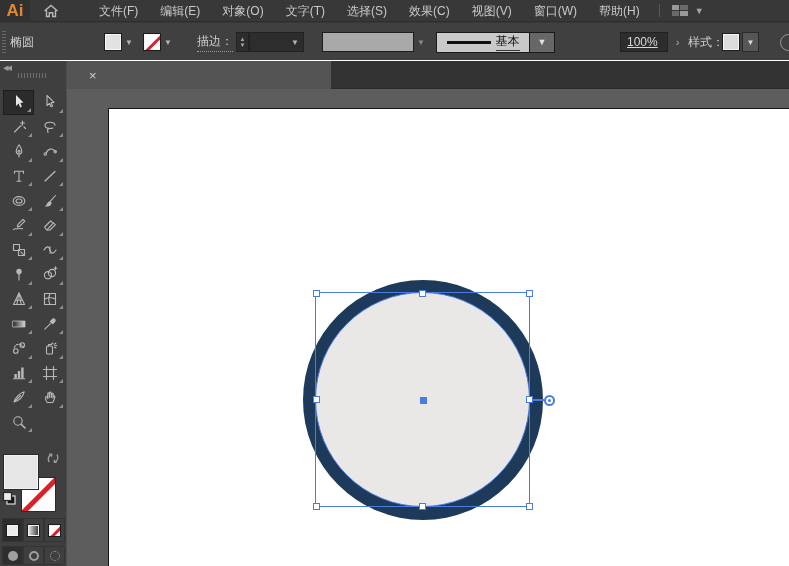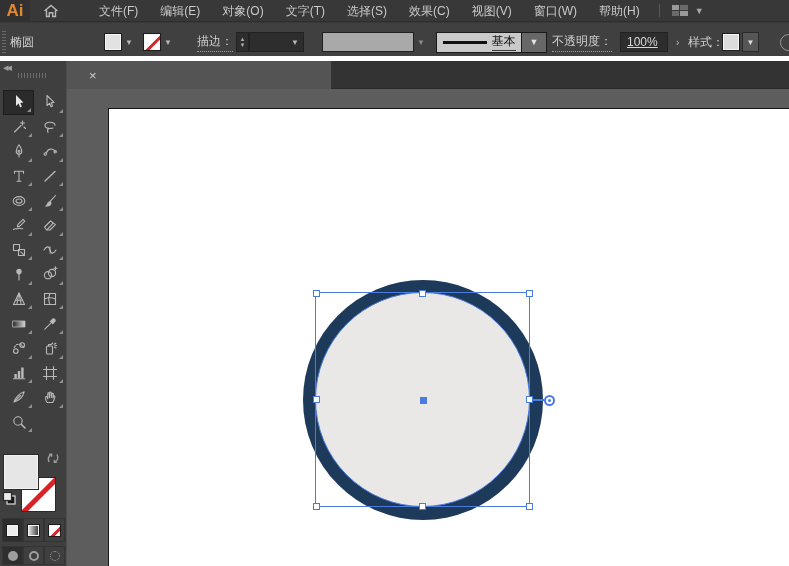--- a/index.html
+++ b/index.html
@@ -18,37 +18,37 @@
   .menu-item { padding:0 11px; height:22px; line-height:22px; font-size:12px; color:#c9c9c9; cursor:default; }
   .menu-sep { width:1px; height:13px; background:#585858; margin:0 8px; align-self:center; }
   .ws-icon { width:17px; height:12px; display:grid; grid-template-columns:7px 8px; grid-template-rows:5px 5px;
              gap:1px; margin-left:4px; align-self:center; }
   .ws-icon i { background:#9a9a9a; } .ws-icon i:nth-child(2){ background:#6a6a6a; }
   .ws-icon i:nth-child(3){ background:#6a6a6a; } 
   .chev { color:#a8a8a8; font-size:9px; margin-left:6px; }
 
   
   .controlbar { position:absolute; left:0; top:23px; width:789px; height:38px; background:#404040;
-                border-bottom:5px solid #ffffff; }
+                border-bottom:1px solid #ffffff; }
   .cb { position:absolute; top:0; height:38px; display:flex; align-items:center; color:#cfcfcf; font-size:12px; }
   .grip-v { position:absolute; left:2px; top:8px; width:4px; height:22px;
             background:repeating-linear-gradient(0deg,#6a6a6a 0 1px,transparent 1px 3px); }
   .swatch { width:18px; height:18px; border:1px solid #1c1c1c; background:#e2e2e2; position:relative; box-shadow:inset 0 0 0 1px #f6f6f6; }
   .swatch.none { background:#fff; overflow:hidden; }
   .swatch.none::after { content:""; position:absolute; left:-4px; top:7px; width:30px; height:3px;
                         background:var(--nonered); transform:rotate(-45deg); }
   .dd { color:#b5b5b5; font-size:8px; margin-left:3px; }
   .ul { border-bottom:1px dotted #9a9a9a; padding-bottom:1px; }
   .stepper { width:13px; height:20px; background:#2d2d2d; border:1px solid #222; display:flex; flex-direction:column;
              align-items:center; justify-content:center; color:#aaa; font-size:6px; line-height:6px; }
   .combo-dark { width:55px; height:20px; background:#2d2d2d; border:1px solid #222; display:flex;
                 align-items:center; justify-content:flex-end; padding-right:4px; }
   .wide-field { width:92px; height:20px; background:#a9a9a9; border:1px solid #1f1f1f; }
   .brush-combo { display:flex; height:21px; border:1px solid #1a1a1a; }
-  .brush-prev { width:84px; background:#c9c9c9; display:flex; align-items:center; justify-content:center; gap:5px; }
+  .brush-prev { width:92px; background:#c9c9c9; display:flex; align-items:center; justify-content:center; gap:5px; }
   .brush-line { width:44px; height:3px; background:#101010; }
   .brush-label { color:#141414; font-size:12px; border-bottom:1px solid #3a3a3a; }
   .brush-dd { width:25px; background:#676767; border-left:1px solid #1a1a1a; display:flex; align-items:center;
               justify-content:center; color:#e2e2e2; font-size:9px; }
   .opacity-field { width:48px; height:20px; background:#2d2d2d; border:1px solid #222; color:#d8d8d8;
                    font-size:12px; display:flex; align-items:center; padding-left:6px;text-decoration:underline; }
   .gt-btn { color:#b5b5b5; font-size:10px; margin-left:8px; }
   .style-dd { width:17px; height:20px; background:#565656; border:1px solid #2a2a2a; display:flex; align-items:center;
               justify-content:center; color:#ddd; font-size:8px; margin-left:2px; }
   .cb-circle { position:absolute; right:-8px; top:11px; width:17px; height:17px; border:1.5px solid #9a9a9a; border-radius:50%; }
@@ -179,23 +179,20 @@
     </div>
     <div class="cb" style="left:436px;">
       <div class="brush-combo">
         <div class="brush-prev">
           <span class="brush-line"></span>
           <span class="brush-label">基本</span>
         </div>
         <div class="brush-dd">▼</div>
       </div>
     </div>
-    <div class="cb" style="left:552px;">
-      <span class="ul">不透明度：</span>
-    </div>
     <div class="cb" style="left:620px;">
       <div class="opacity-field">100%</div>
       <div class="gt-btn">›</div>
     </div>
     <div class="cb" style="left:688px;">
       <span>样式：</span>
     </div>
     <div class="cb" style="left:722px;">
       <div class="swatch" style="width:18px;height:18px;background:#dcdcdc;"></div>
       <div class="style-dd">▼</div>

